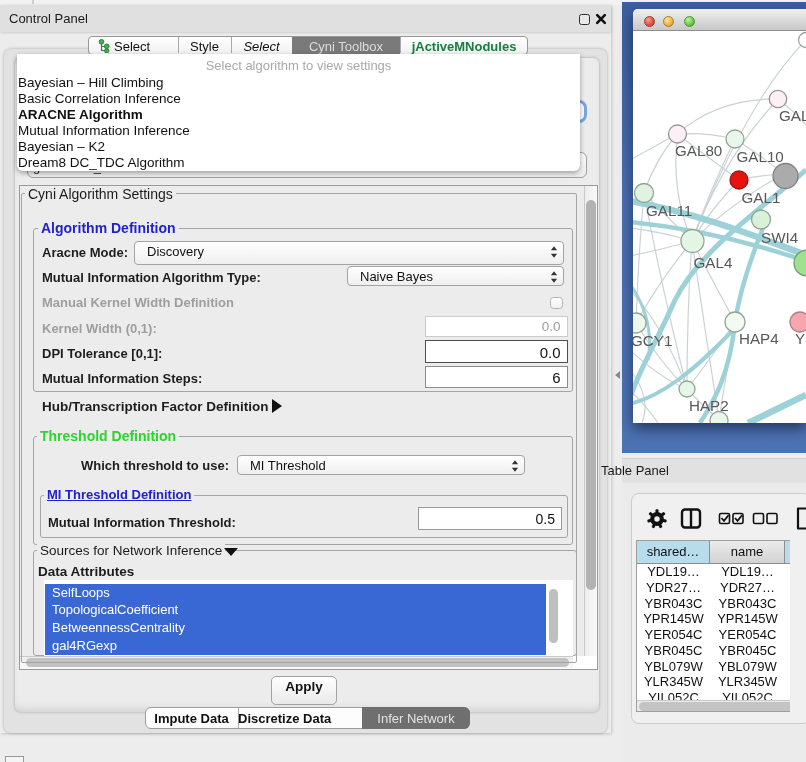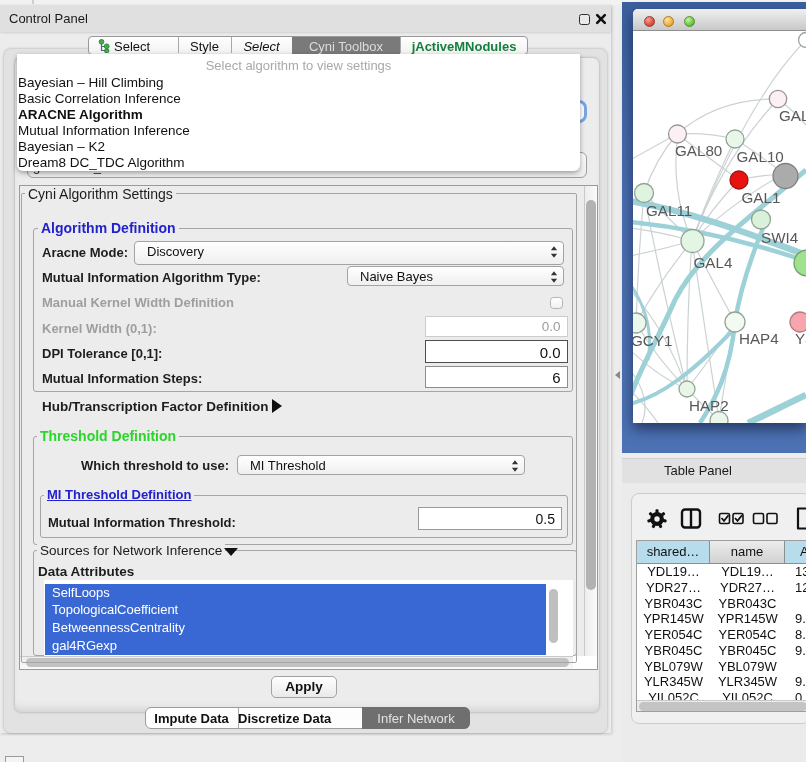--- a/index.html
+++ b/index.html
@@ -126,21 +126,21 @@
 <div class="abs" style="left:37px;top:543px;font-size:13.5px;color:#1b1b1b;background:#ececec;padding:0 3px;">Sources for Network Inference</div>
 <div class="abs" style="left:224px;top:548px;width:0;height:0;border-top:8px solid #111;border-left:7px solid transparent;border-right:7px solid transparent;"></div>
 
 <div class="lbl" style="left:38px;top:564px;font-size:13.5px;">Data Attributes</div>
 
 <div class="abs" style="left:44px;top:580px;width:529px;height:76px;background:#fff;"></div>
 <div class="abs" style="left:45px;top:584px;width:501px;height:71px;background:#3968d5;"></div>
 <div class="abs" style="left:52px;top:583.5px;font-size:13px;color:#fff;line-height:17.7px;">SelfLoops<br>TopologicalCoefficient<br>BetweennessCentrality<br>gal4RGexp</div>
 <div class="abs" style="left:549px;top:589px;width:9px;height:54px;background:#bfbfbf;border-radius:4.5px;"></div>
 
-<div class="abs" style="left:271px;top:676px;width:66px;height:22px;background:linear-gradient(#ffffff,#e9e9e9);border:1px solid #a2a2a2;border-radius:5px;box-sizing:border-box;text-align:center;font-size:13.5px;font-weight:bold;color:#111;line-height:19px;">Apply</div>
+<div class="abs" style="left:271px;top:676px;width:66px;height:29px;background:linear-gradient(#ffffff,#e9e9e9);border:1px solid #a2a2a2;border-radius:5px;box-sizing:border-box;text-align:center;font-size:13.5px;font-weight:bold;color:#111;line-height:19px;">Apply</div>
 
 <div class="abs" style="left:145px;top:707px;width:325px;height:22px;background:#fdfdfd;border:1px solid #9c9c9c;border-radius:6px;box-sizing:border-box;"></div>
 <div class="abs" style="left:238px;top:708px;width:1px;height:20px;background:#a8a8a8;"></div>
 <div class="abs" style="left:362px;top:707px;width:108px;height:22px;background:#6f6f6f;border-radius:0 6px 6px 0;"></div>
 <div class="abs" style="left:145px;top:710.5px;width:93px;text-align:center;font-size:13px;font-weight:bold;color:#111;">Impute Data</div>
 <div class="abs" style="left:238px;top:710.5px;width:124px;text-align:left;font-size:13px;font-weight:bold;color:#111;">Discretize Data</div>
 <div class="abs" style="left:362px;top:710.5px;width:108px;text-align:center;font-size:13px;color:#e2e2e2;">Infer Network</div>
 
 <div class="abs" style="left:5px;top:756px;width:19px;height:10px;background:#f4f4f4;border:1px solid #9a9a9a;box-sizing:border-box;"></div>
 
@@ -227,21 +227,21 @@
 <text x="761" y="243">SWI4</text>
 <text x="693.5" y="268">GAL4</text>
 <text x="631" y="346">GCY1</text>
 <text x="739" y="344">HAP4</text>
 <text x="795" y="344">YJ</text>
 <text x="689" y="411">HAP2</text>
 </g>
 </svg>
 
 <div class="abs" style="left:622px;top:458px;width:184px;height:25px;background:#e1e1e1;border-top:1px solid #d0d0d0;box-sizing:border-box;"></div>
-<div class="abs" style="left:664px;top:463px;font-size:13px;color:#1a1a1a;">Table Panel</div>
+<div class="abs" style="left:601px;top:463px;font-size:13px;color:#1a1a1a;">Table Panel</div>
 <div class="abs" style="left:622px;top:483px;width:184px;height:279px;background:#ebebeb;"></div>
 
 <div class="abs" style="left:631px;top:493px;width:180px;height:231px;background:#f0f0f0;border:1px solid #cccccc;border-radius:8px;box-sizing:border-box;"></div>
 
 <svg class="abs" style="left:646px;top:506px;" width="160" height="25" viewBox="0 0 160 25">
  <g fill="#111">
   <circle cx="11" cy="13" r="6.9"></circle>
   <rect x="9.5" y="3.2" width="3" height="5" rx="1" transform="rotate(0 11 13)"></rect>
   <rect x="9.5" y="3.2" width="3" height="5" rx="1" transform="rotate(51.4 11 13)"></rect>
   <rect x="9.5" y="3.2" width="3" height="5" rx="1" transform="rotate(102.8 11 13)"></rect>
@@ -257,21 +257,21 @@
   <rect x="73.5" y="7.5" width="10" height="10" rx="1.5"></rect>
       <path d="M75.5 12 l2.5 2.8 l4.5 -5.5" stroke-width="1.8"></path>
   <rect x="87" y="7.5" width="10" height="10" rx="1.5"></rect>
       <path d="M89 12 l2.5 2.8 l4.5 -5.5" stroke-width="1.8"></path>
   <rect x="107.5" y="7.5" width="10" height="10" rx="1.5"></rect>
   <rect x="121" y="7.5" width="10" height="10" rx="1.5"></rect>
  </g>
  <path d="M152 2.5 h10 l5 5 v15 h-15 z" fill="none" stroke="#111" stroke-width="2.2" stroke-linejoin="round"></path>
 </svg>
 
-<div class="abs" style="left:636px;top:540px;width:170px;height:172px;background:#fff;border:1px solid #9e9e9e;border-right:none;box-sizing:border-box;overflow:hidden;">
+<div class="abs" style="left:636px;top:540px;width:154px;height:172px;background:#fff;border:1px solid #9e9e9e;border-right:none;box-sizing:border-box;overflow:hidden;">
  <div style="position:absolute;left:0;top:0;width:73px;height:23px;background:#b7dcec;border-right:1px solid #8e8e8e;border-bottom:1px solid #8e8e8e;box-sizing:border-box;text-align:center;font-size:13px;color:#111;line-height:22px;">shared…</div>
  <div style="position:absolute;left:73px;top:0;width:75px;height:23px;background:linear-gradient(#ececec,#d2d2d2);border-right:1px solid #8e8e8e;border-bottom:1px solid #8e8e8e;box-sizing:border-box;text-align:center;font-size:13px;color:#111;line-height:22px;">name</div>
  <div style="position:absolute;left:148px;top:0;width:30px;height:23px;background:#b7dcec;border-bottom:1px solid #8e8e8e;box-sizing:border-box;font-size:13px;color:#111;line-height:22px;padding-left:15px;">A</div>
  <div style="position:absolute;left:0;top:23px;width:73px;text-align:center;font-size:13px;color:#111;line-height:15.75px;">YDL19…<br>YDR27…<br>YBR043C<br>YPR145W<br>YER054C<br>YBR045C<br>YBL079W<br>YLR345W<br>YIL052C</div>
  <div style="position:absolute;left:73px;top:23px;width:75px;text-align:center;font-size:13px;color:#111;line-height:15.75px;">YDL19…<br>YDR27…<br>YBR043C<br>YPR145W<br>YER054C<br>YBR045C<br>YBL079W<br>YLR345W<br>YIL052C</div>
  <div style="position:absolute;left:158px;top:23px;width:26px;font-size:13px;color:#111;line-height:15.75px;">13<br>12<br>&nbsp;<br>9.<br>8.<br>9.<br>&nbsp;<br>9.<br>0.</div>
  <div style="position:absolute;left:0px;top:159px;width:170px;height:13px;background:#ebebeb;border-top:1px solid #c9c9c9;box-sizing:border-box;"></div>
  <div style="position:absolute;left:2px;top:161px;width:168px;height:9px;background:#c4c4c4;border-radius:4.5px;"></div>
 </div>
 

